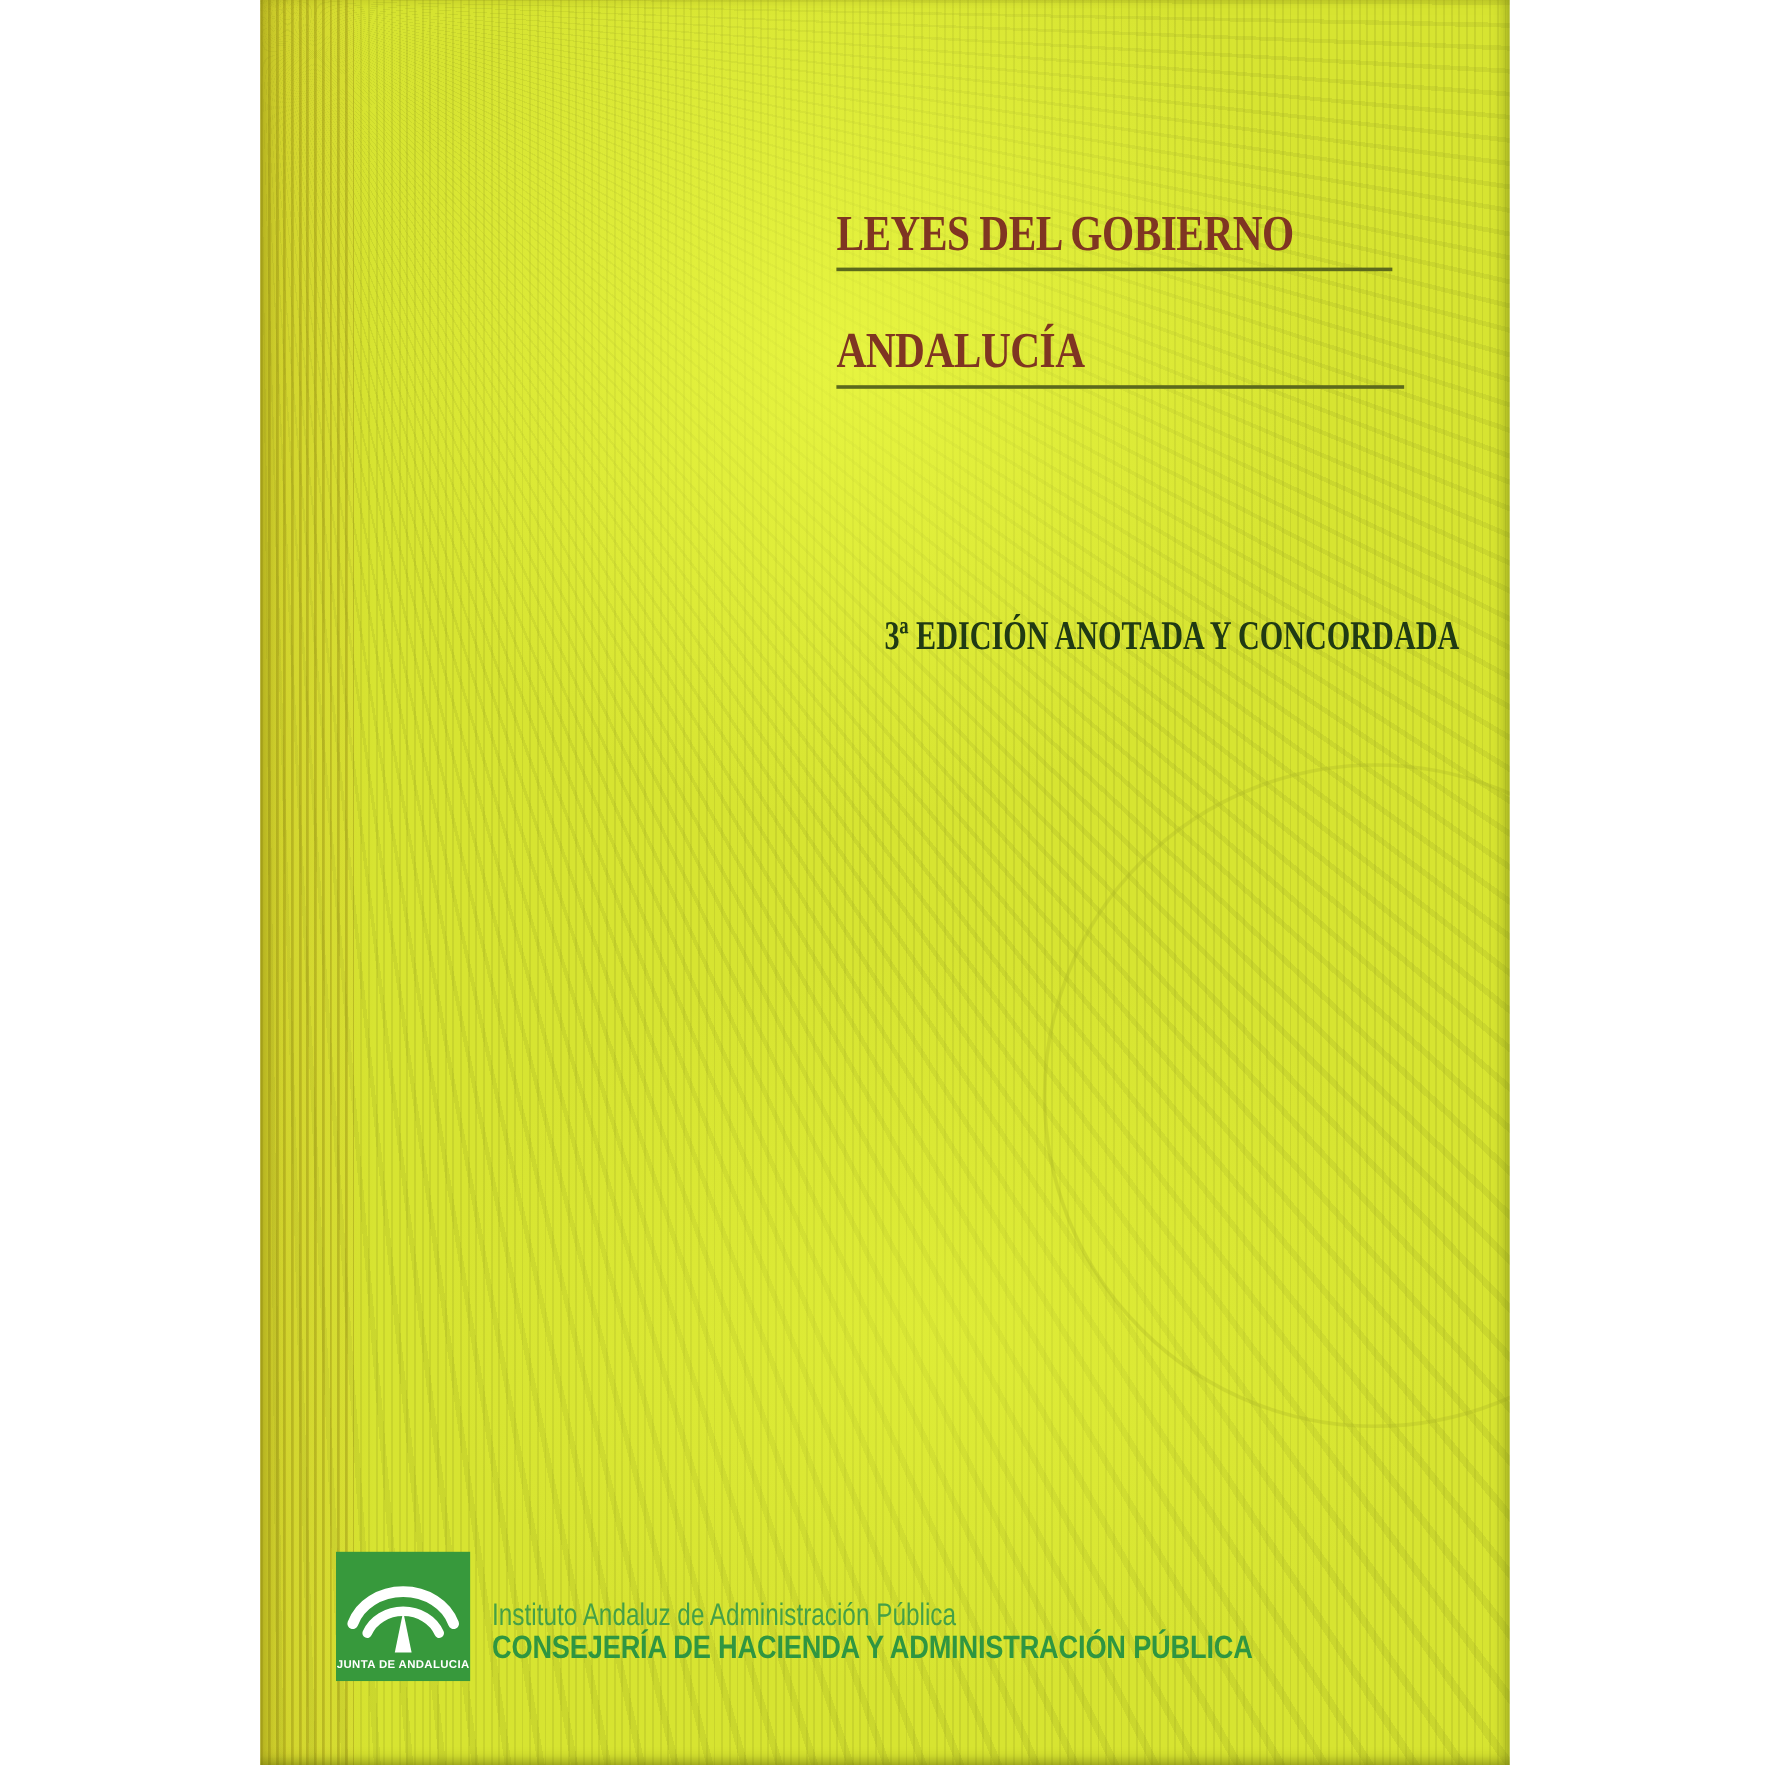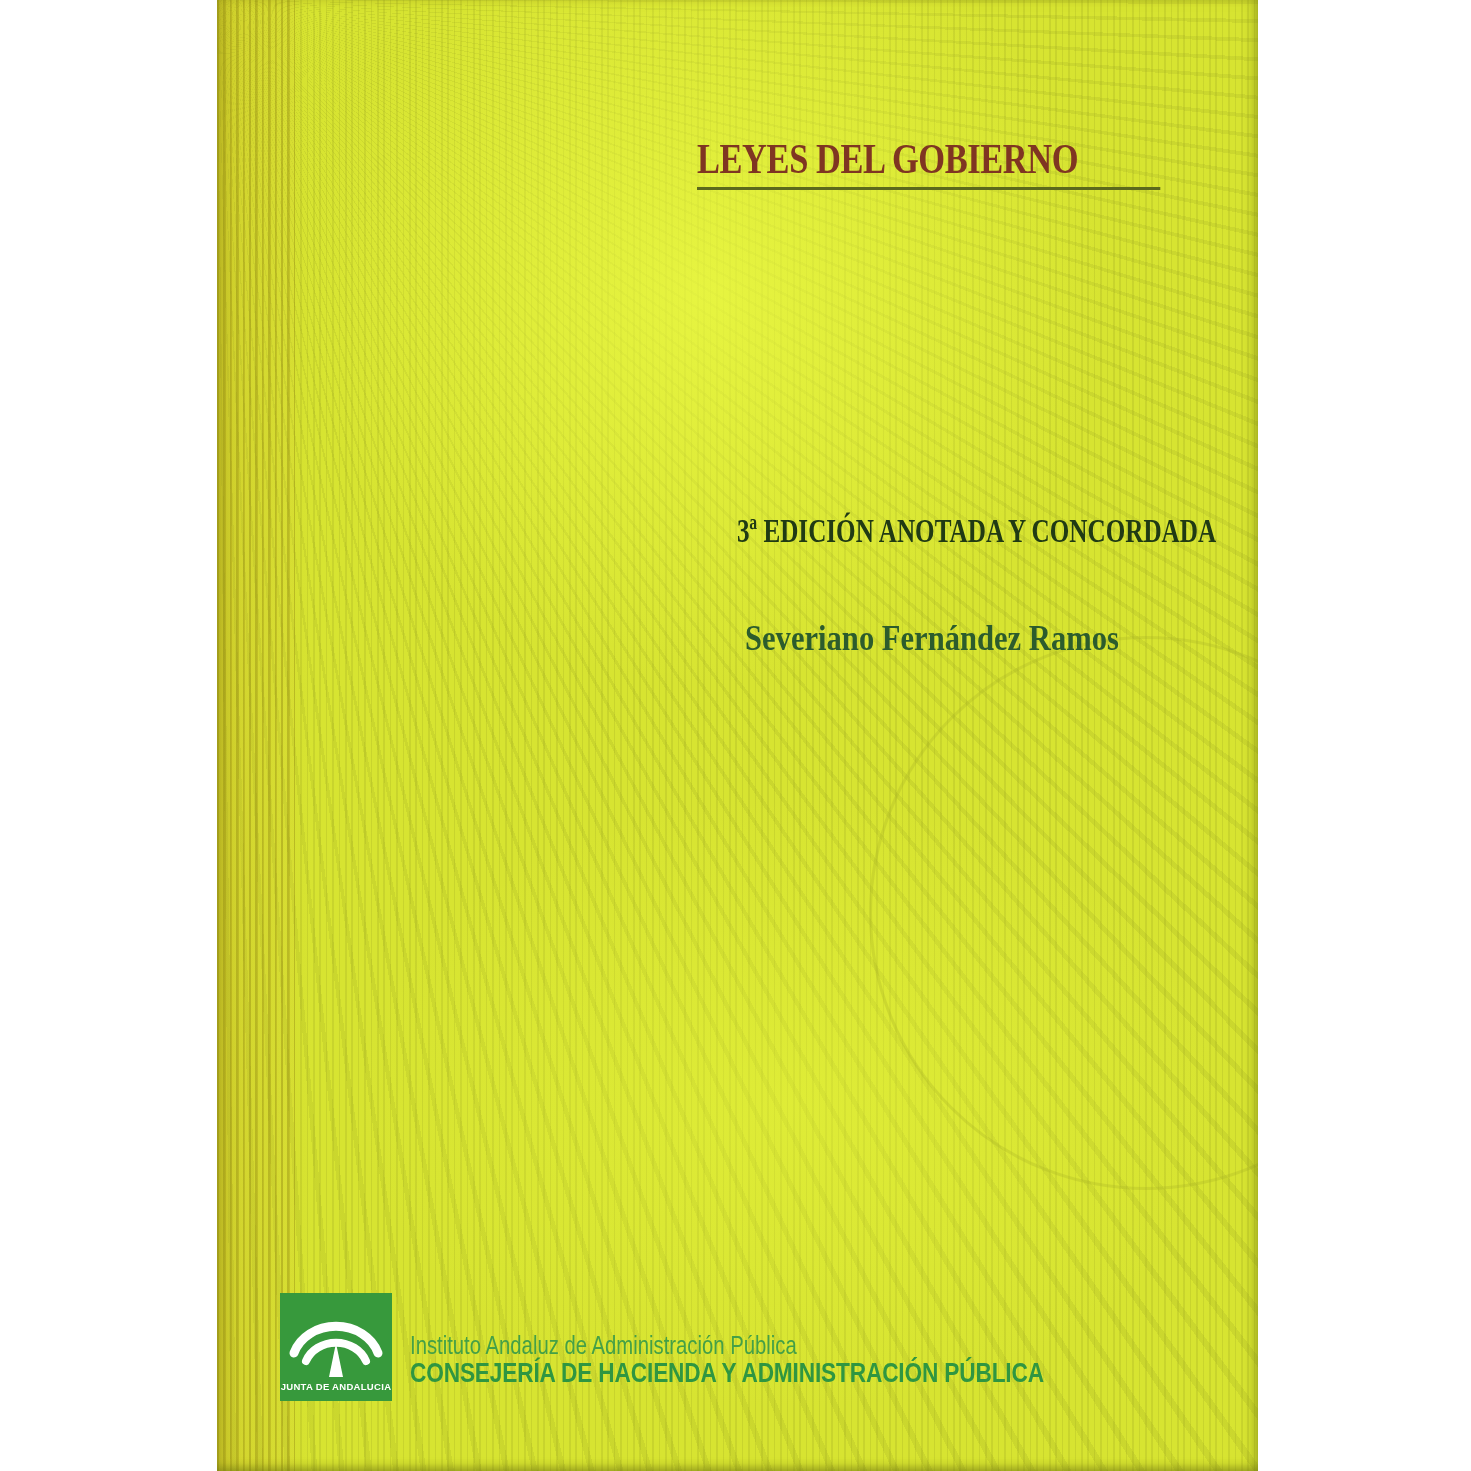--- a/index.html
+++ b/index.html
@@ -29,21 +29,21 @@
   .left-band{
     position:absolute;left:0;top:0;width:78px;height:1471px;
     background:repeating-linear-gradient(90deg, rgba(164,150,24,.38) 0 2.4px, rgba(222,214,60,.18) 2.4px 6.4px);
   }
   .swoosh{
     position:absolute;left:652px;top:636px;width:548px;height:548px;
     border:3px solid rgba(168,178,38,.30);border-radius:50%;
   }
   
   .title{position:absolute;left:480px;top:131px;}
-  .t-line{height:62px;line-height:62px;white-space:nowrap;}
+  .t-line{height:62px;line-height:62px;white-space:nowrap;margin-top:36px;}
   .t-line span{
     display:inline-block;line-height:56px;
     font-weight:bold;font-size:42px;letter-spacing:-.5px;color:#7f3522;
     border-bottom:3px solid #5c691c;
     transform:scaleX(.82);transform-origin:left center;
   }
   .t-line:nth-child(1) span{min-width:565px;}
   .t-line:nth-child(2) span{min-width:577px;}
   .t-line:nth-child(3) span{min-width:544px;}
   .t-line:nth-child(4) span{min-width:382px;}
@@ -78,26 +78,26 @@
 </style>
 </head>
 <body>
 
 <div class="cover">
   <div class="left-band"></div>
   <div class="swoosh"></div>
 
   <div class="title">
     <div class="t-line"><span>LEYES DEL GOBIERNO</span></div>
+    <div class="t-line"><span>ANDALUCÍA</span></div>
   </div>
 
   <div class="edition">3ª EDICIÓN ANOTADA Y CONCORDADA</div>
 
   <div class="authors">
-    <div class="a-line"><span>Severiano Fernández Ramos</span></div>
   </div>
 
   <svg class="brand-logo" viewBox="0 0 112 108" xmlns="http://www.w3.org/2000/svg">
     <rect x="0" y="0" width="112" height="108" fill="#37993c"></rect>
     <g>
       <path d="M14 60 A 44 38 0 0 1 98 60" fill="none" stroke="#ffffff" stroke-width="9" stroke-linecap="round"></path>
       <path d="M26 68 A 32 28 0 0 1 86 68" fill="none" stroke="#ffffff" stroke-width="8" stroke-linecap="round"></path>
       <polygon points="56,50 49,84 63,84" fill="#ffffff"></polygon>
     </g>
     <text x="56" y="97" text-anchor="middle" fill="#ffffff" font-family="Liberation Sans, sans-serif" font-weight="bold" font-size="9.5" letter-spacing="0.3">JUNTA DE ANDALUCIA</text>

